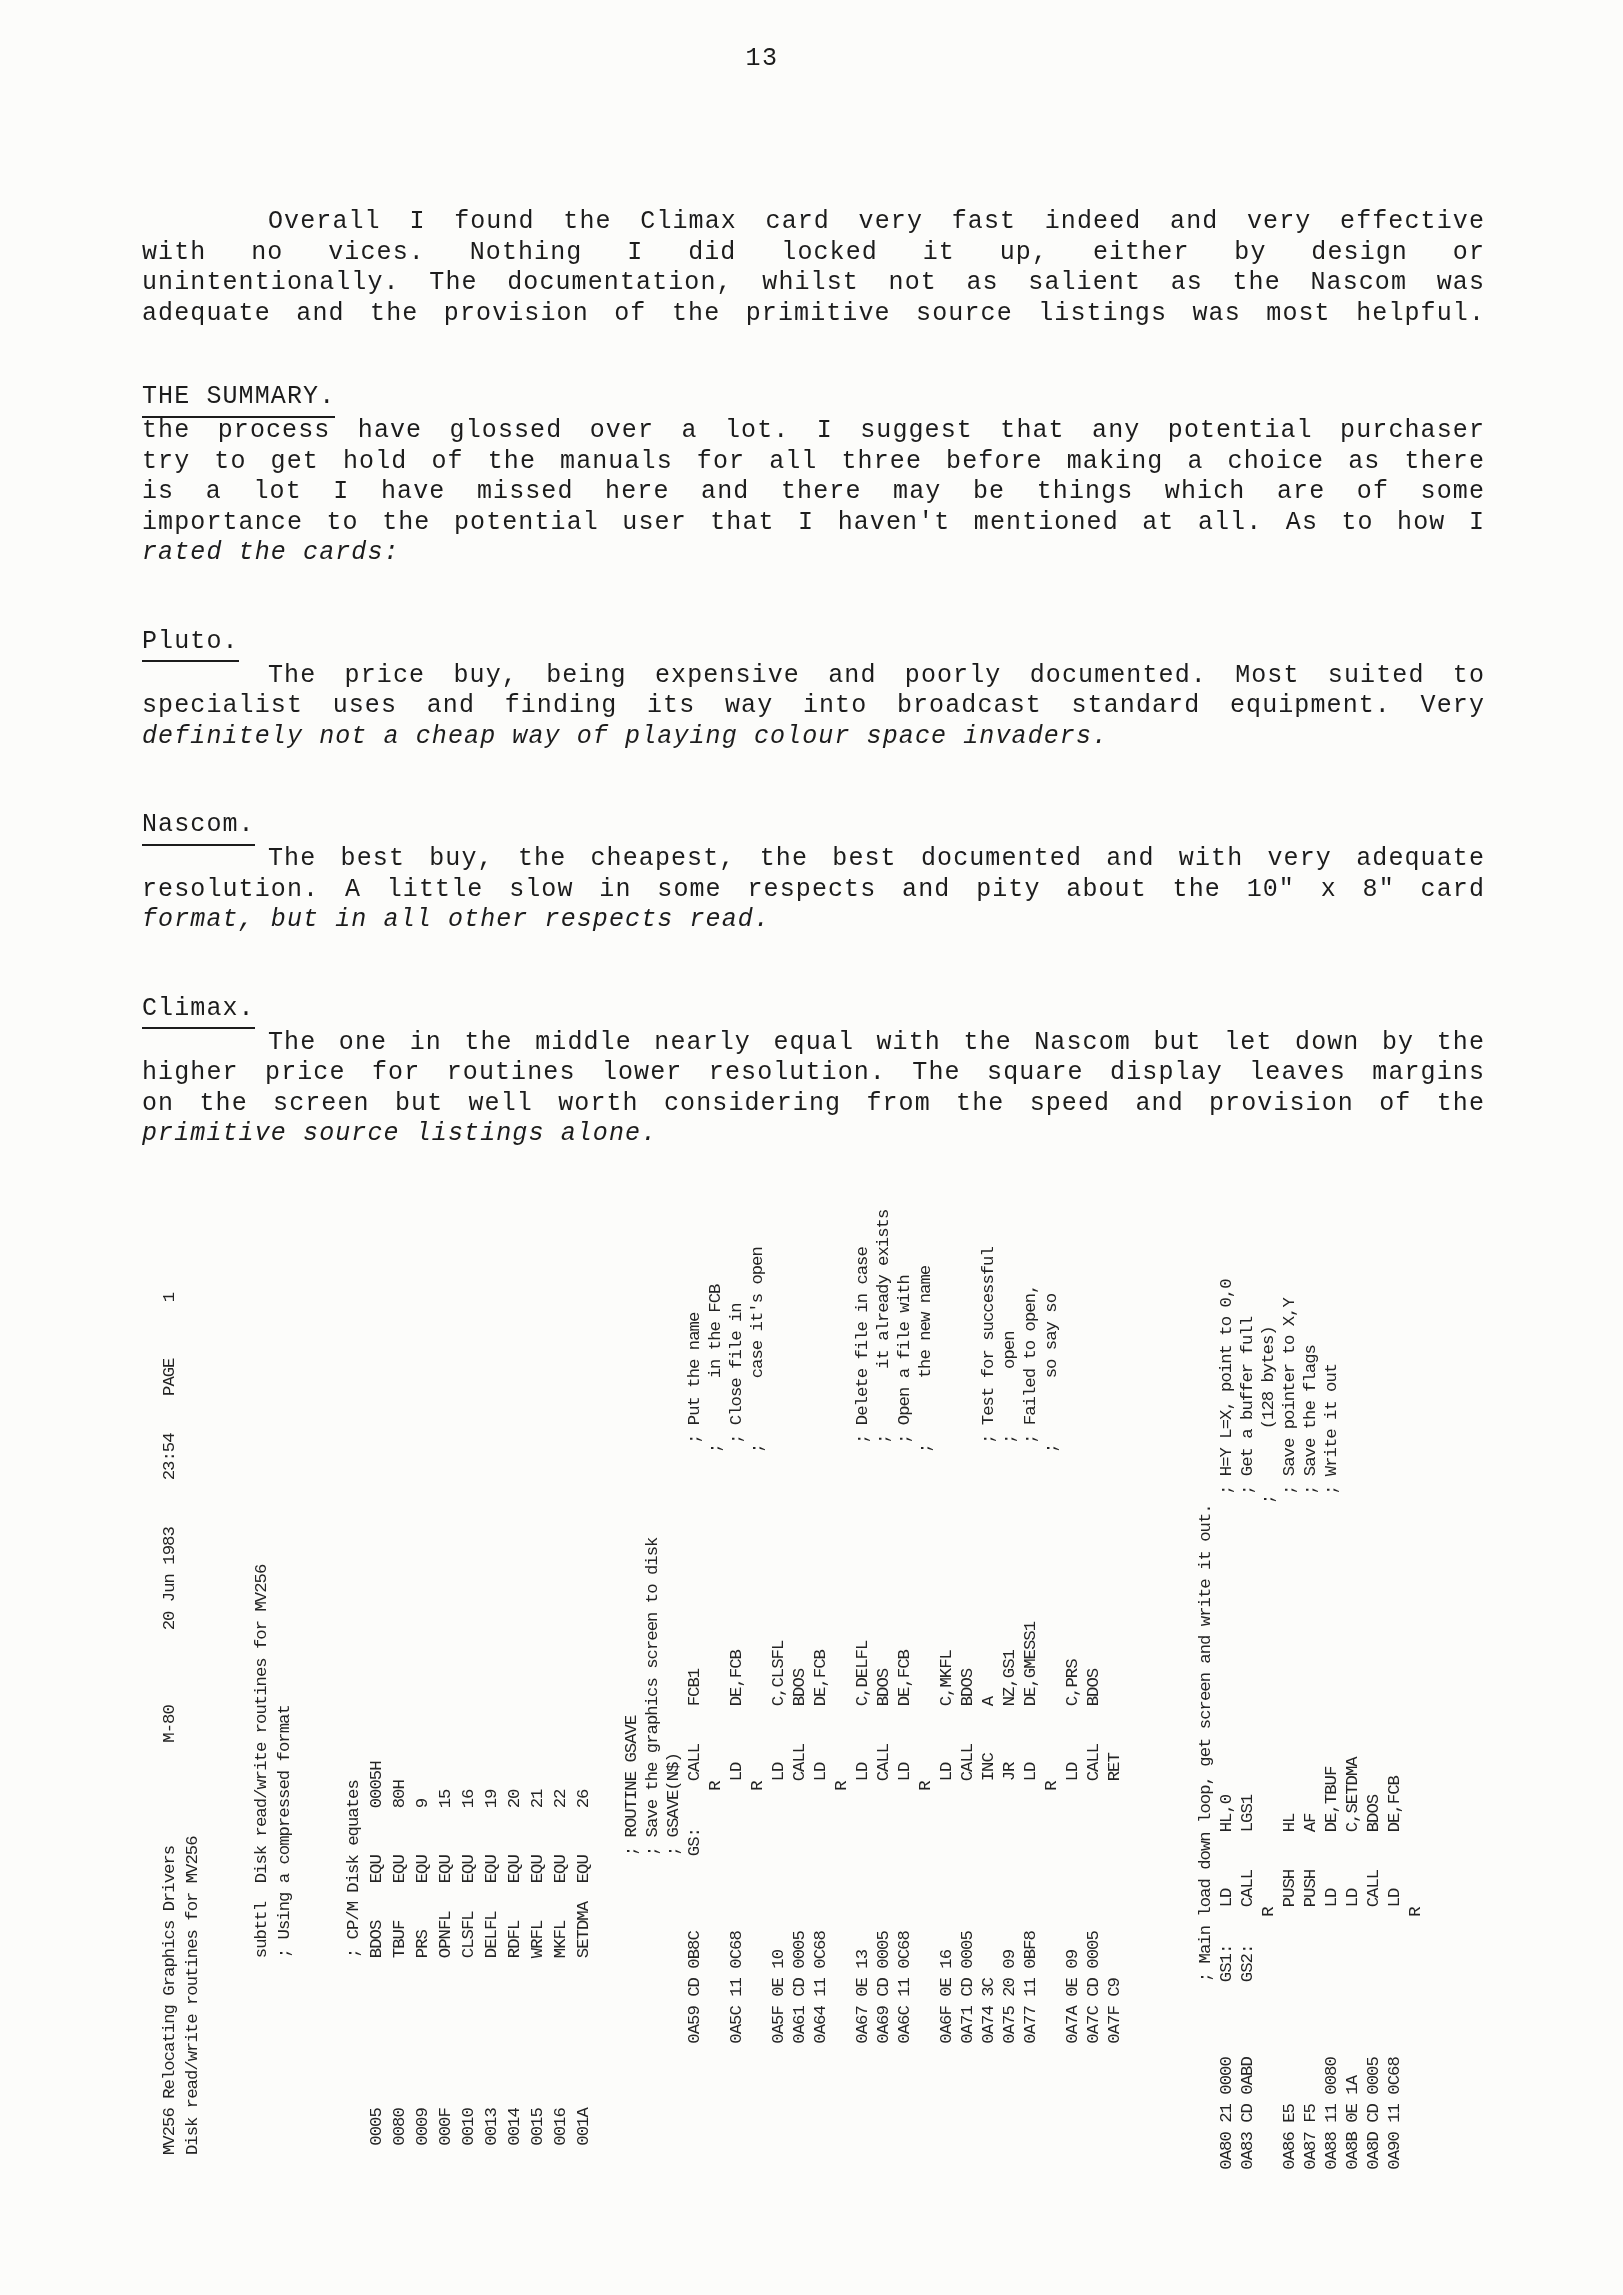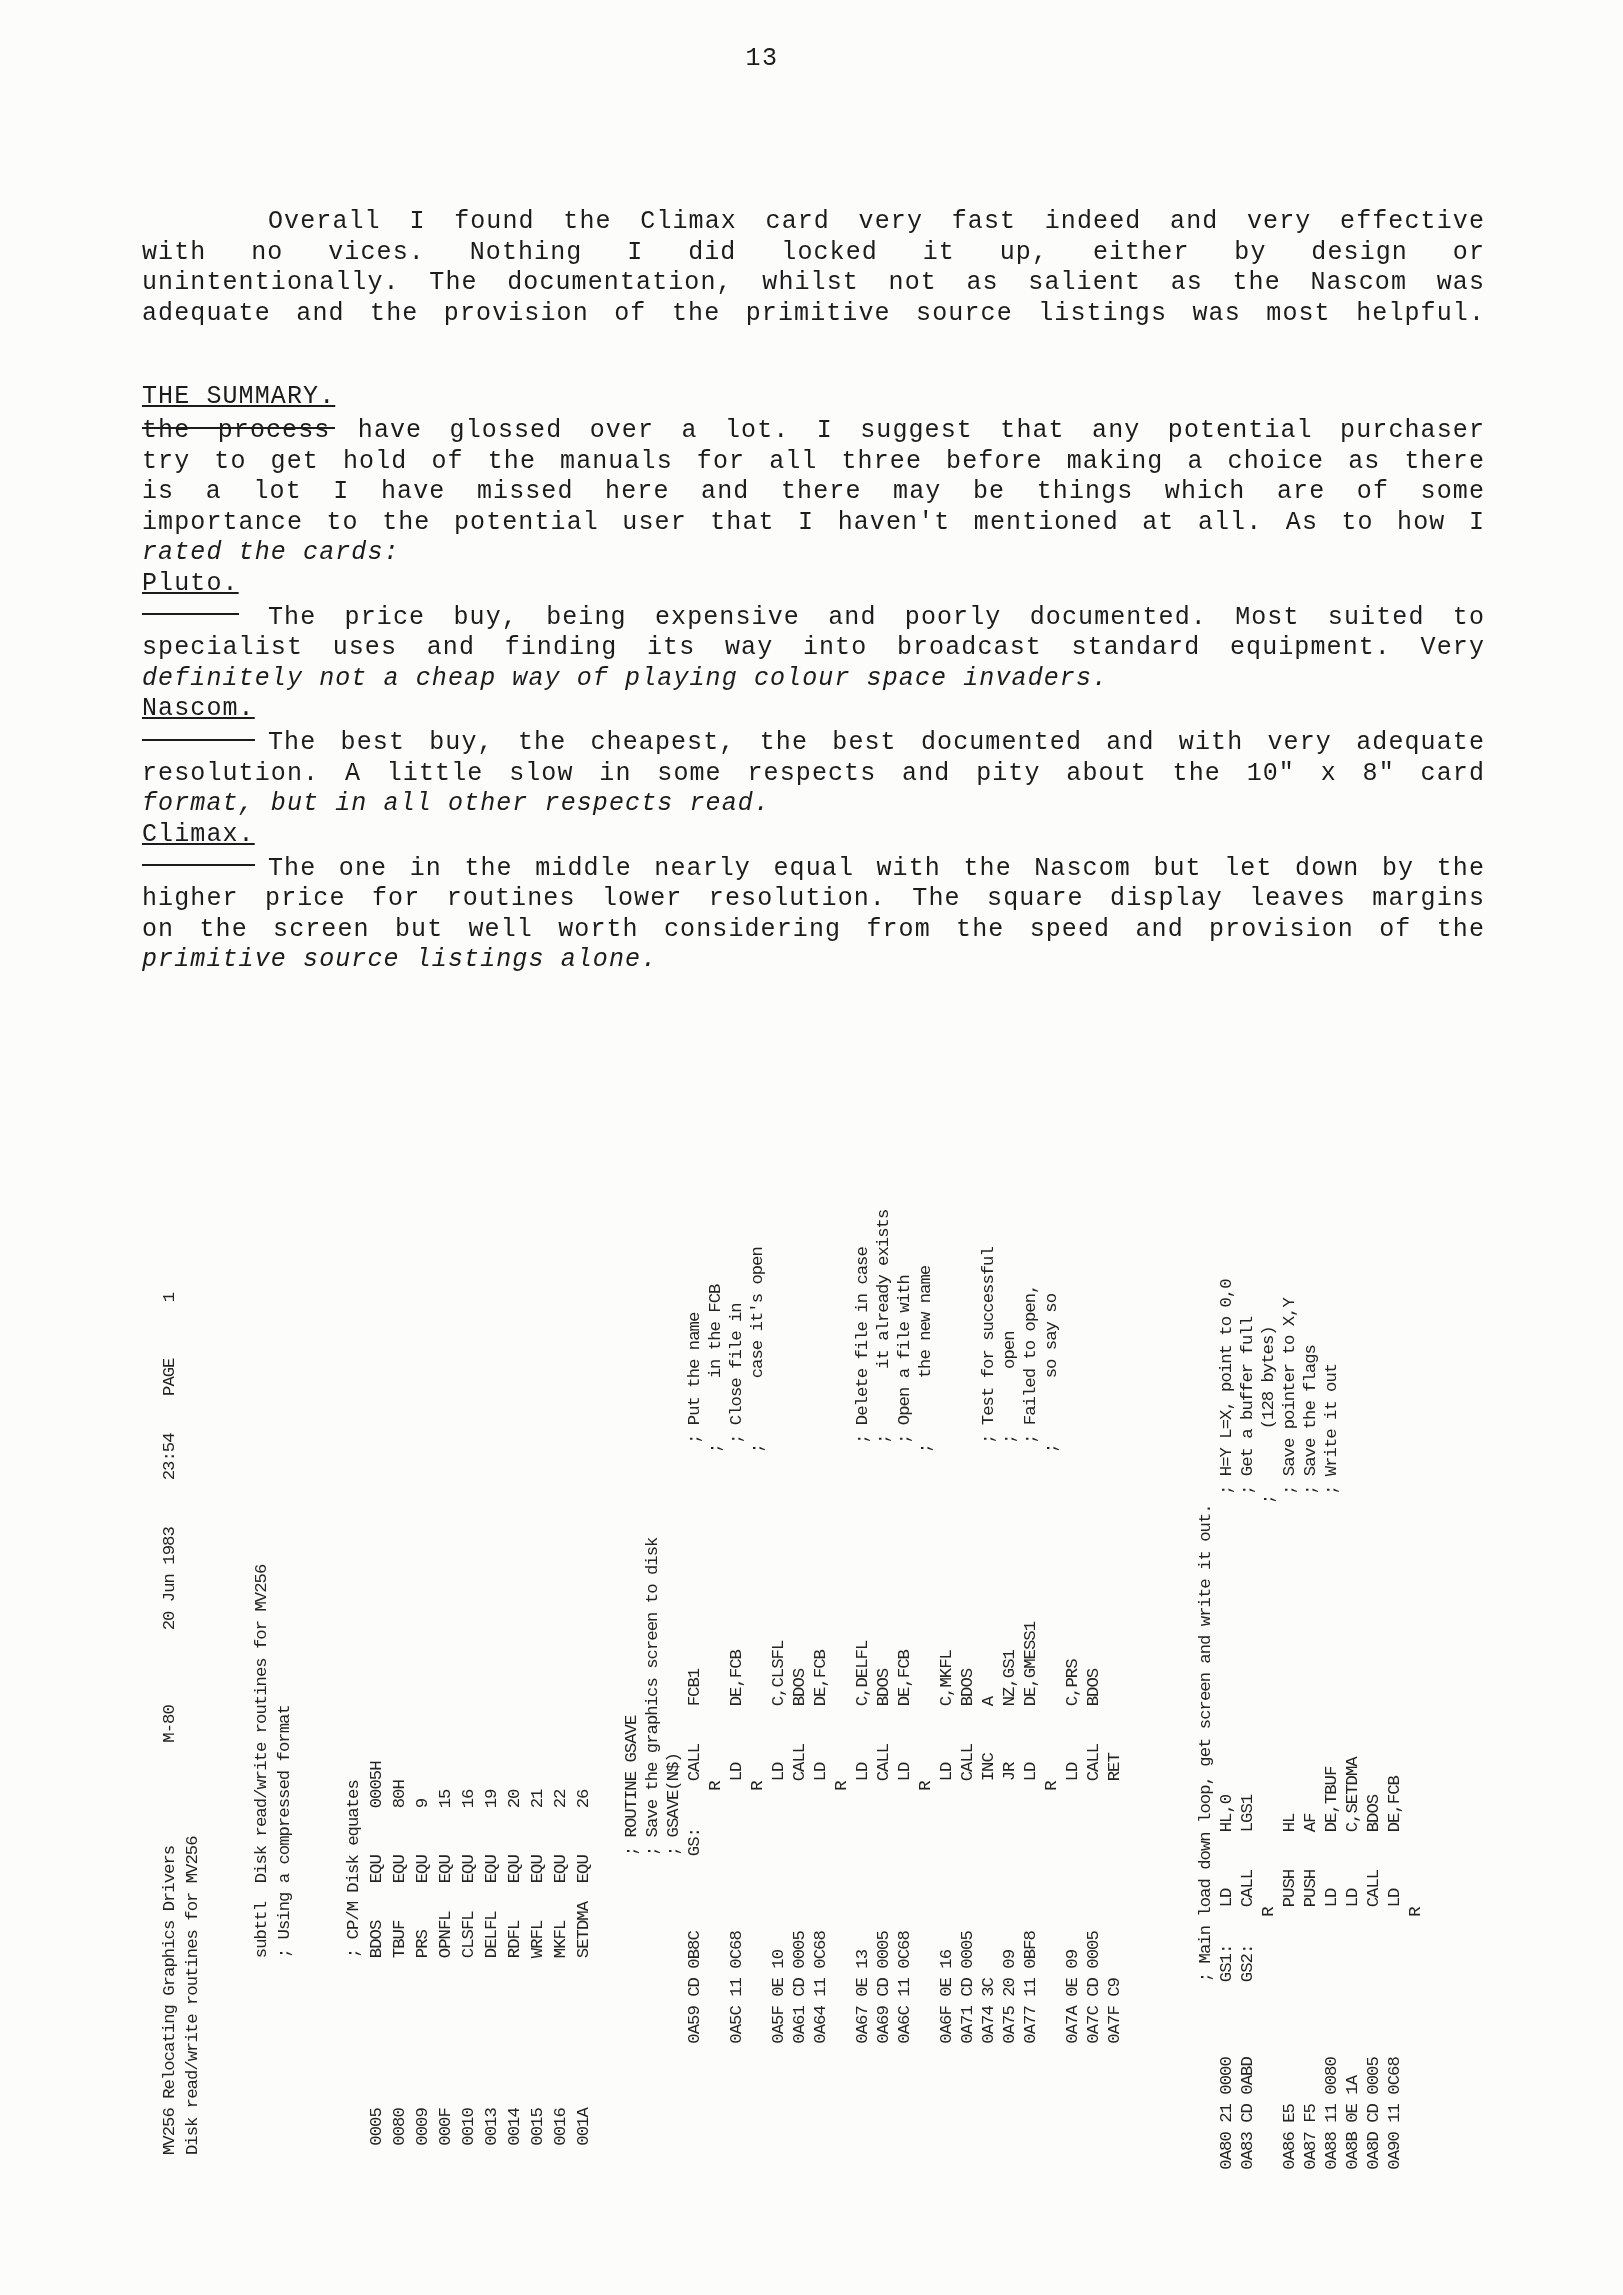--- a/index.html
+++ b/index.html
@@ -15,25 +15,25 @@
   .article{
     position:absolute;left:142px;top:207px;width:1343px;
     font-size:25px;line-height:30.5px;letter-spacing:1.1px;
   }
   .tline{
     text-align:justify;text-align-last:justify;
     white-space:normal;height:30.5px;overflow:visible;
   }
   .tline.first{text-indent:126px;}
   .para:not(.justify-last) .tline.last{text-align-last:left;font-style:italic;}
-  .sect{}
+  .sect{margin-top:58px;}
   .sect.first-sect{margin-top:53px;}
   .heading{height:34px;margin-bottom:0;}
   .hd{
-    display:inline-block;border-bottom:2.8px solid #1c1c1c;padding-bottom:14px;text-decoration:underline;
+    display:inline-block;border-bottom:2.8px solid #1c1c1c;padding-bottom:3px;
   }
   .listing{position:absolute;left:0;top:0;width:1624px;height:2295px;}
   .strip{
     position:absolute;margin:0;white-space:pre;
     transform:rotate(-90deg);transform-origin:0 0;
     font-family:"Liberation Mono",monospace;
     font-size:17.3px;letter-spacing:-1px;color:#242424;
   }
   #strip1{left:158px;top:2155px;line-height:23px;width:985px;}
   #strip2{left:621px;top:2053px;line-height:21px;width:985px;}

